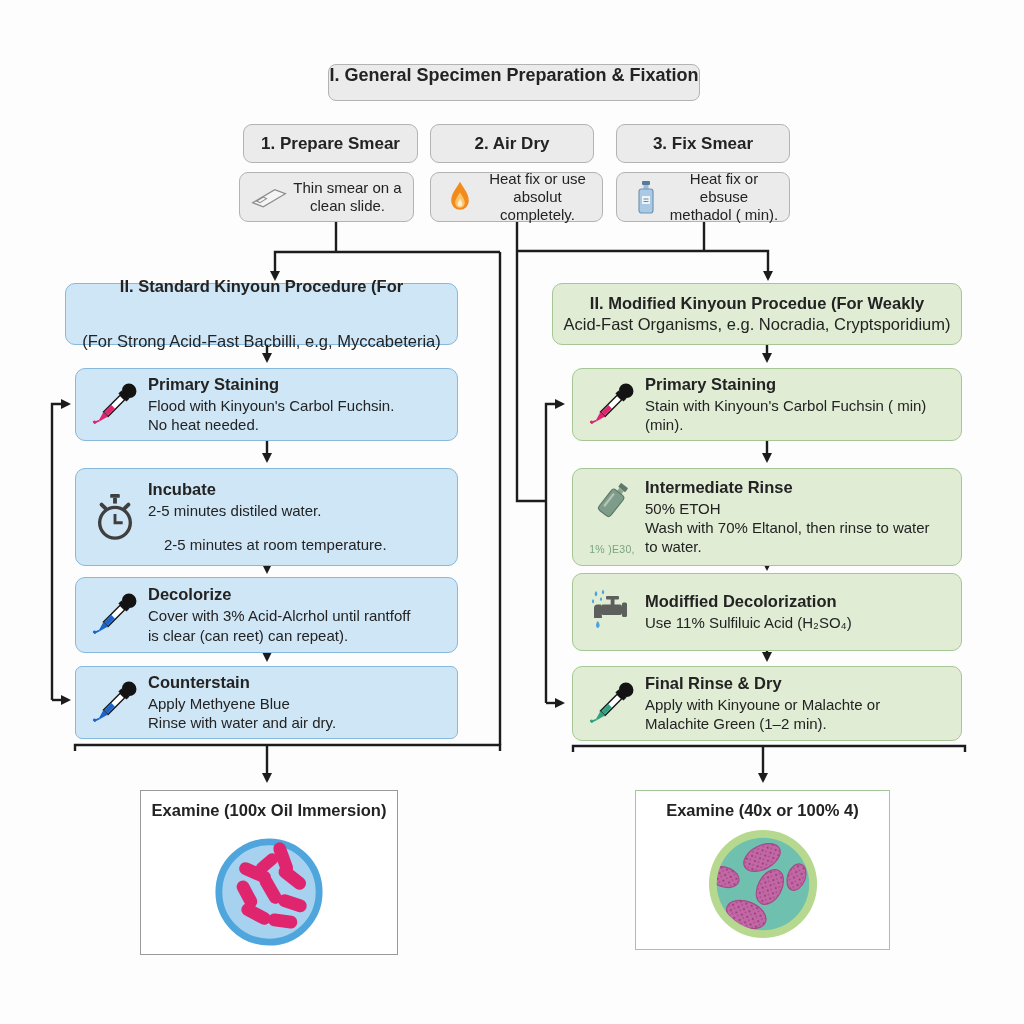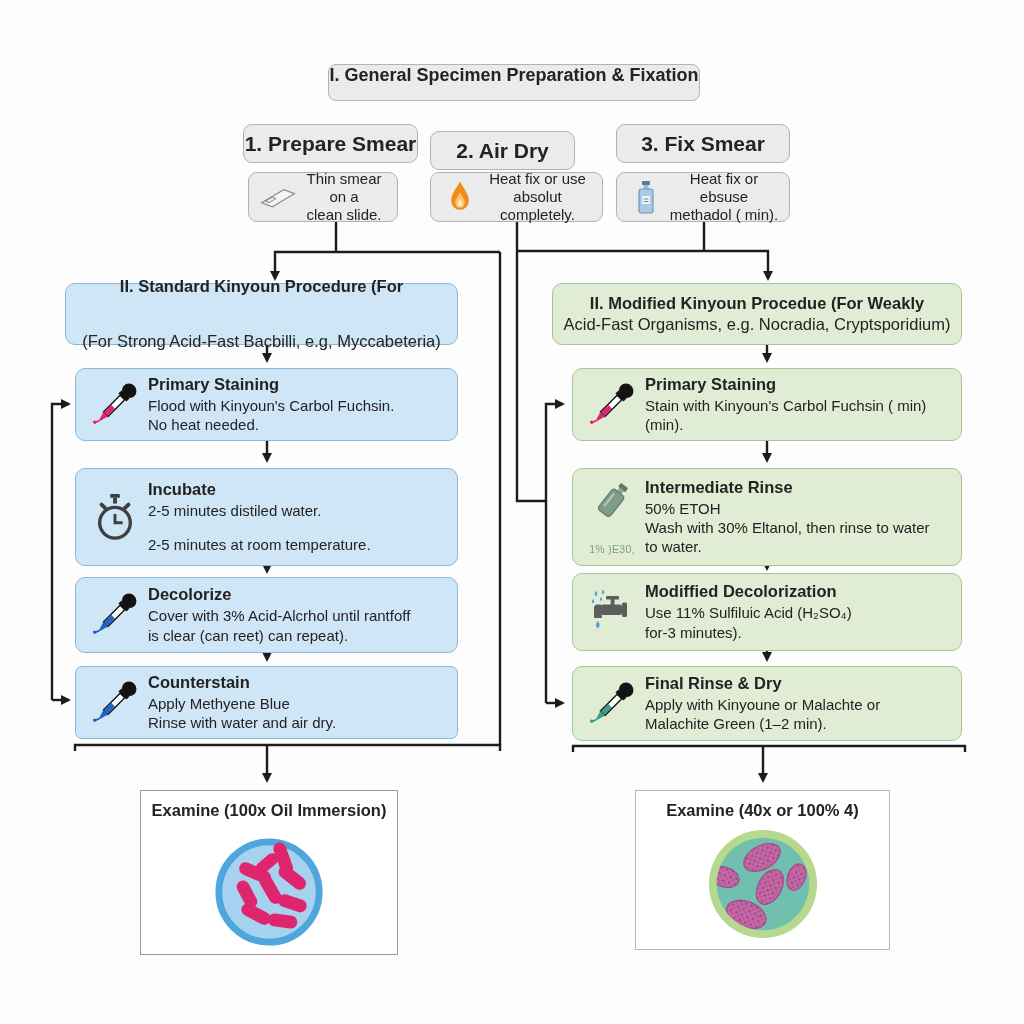--- a/index.html
+++ b/index.html
@@ -6,33 +6,33 @@
   #canvas{position:relative;width:1024px;height:1024px;background:#fdfdfd;overflow:hidden;
           font-family:"Liberation Sans", sans-serif;color:#232323;}
   #connectors{position:absolute;left:0;top:0;width:1024px;height:1024px;pointer-events:none;}
   .box{position:absolute;box-sizing:border-box;border-radius:10px;}
   .gray{background:#ebebeb;border:1.5px solid #b3b3b3;}
   .blue{background:#cfe6f6;border:1.5px solid #85b9dd;}
   .green{background:#e0ecd4;border:1.5px solid #a6c795;}
   .title-box{display:flex;align-items:flex-start;justify-content:center;
              font-size:18px;font-weight:700;border-radius:8px;}
   .step-label{display:flex;align-items:center;justify-content:center;
-              font-size:21px;font-weight:700;border-radius:9px;}
+              font-size:17px;font-weight:700;border-radius:9px;}
   .sub-box{display:flex;align-items:center;border-radius:9px;padding:4px 8px;}
   .sub-box .icon{width:42px;flex:0 0 42px;display:flex;align-items:center;justify-content:center;}
   .sub-box .txt{flex:1;text-align:center;font-size:15px;line-height:1.22;}
   .branch-title{display:flex;flex-direction:column;align-items:center;justify-content:center;
                 text-align:center;font-size:16.5px;line-height:1.3;padding:4px 8px;}
   .branch-title .l1{font-weight:700;}
   .step{display:flex;align-items:center;padding:6px 10px 6px 6px;}
   .step .icon{width:66px;flex:0 0 66px;display:flex;align-items:center;justify-content:center;flex-direction:column;}
   .step .body{flex:1;}
   .step h4{margin:0 0 2px 0;font-size:16.5px;font-weight:700;}
   .step p{margin:0;font-size:15px;line-height:1.28;}
-  .step p.gap{margin-top:14px;}
+  .step p.gap{margin-top:14px;margin-left:16px;}
   .icon-caption{font-size:10.5px;color:#79a57e;margin-top:17px;letter-spacing:.3px;}
   .examine{position:absolute;box-sizing:border-box;background:#ffffff;
            display:flex;flex-direction:column;align-items:center;}
   .examine.ex-left{border:1.5px solid #9a9a9a;}
   .examine.ex-right{border:1.5px solid #a4c698;}
   .examine .ex-title{font-size:16.5px;font-weight:600;margin-top:10px;}
   .examine .micro{margin-top:6px;}
   .rot45{transform:rotate(45deg);}
 </style>
 </head>
@@ -72,28 +72,28 @@
     </g>
   </svg>
 
   <div class="box gray title-box" style="left:328px;top:64px;width:372px;height:37px;">
     <span>I. General Specimen Preparation &amp; Fixation</span>
   </div>
 
   <div class="box gray step-label" style="left:243px;top:124px;width:175px;height:39px;">
     <span>1. Prepare Smear</span>
   </div>
-  <div class="box gray step-label" style="left:430px;top:131px;width:145px;height:39px;">
+  <div class="box gray step-label" style="left:430px;top:124px;width:164px;height:39px;">
     <span>2. Air Dry</span>
   </div>
   <div class="box gray step-label" style="left:616px;top:124px;width:174px;height:39px;">
     <span>3. Fix Smear</span>
   </div>
 
-  <div class="box gray sub-box" style="left:248px;top:172px;width:150px;height:50px;">
+  <div class="box gray sub-box" style="left:239px;top:172px;width:175px;height:50px;">
     <span class="icon">
       <svg width="36" height="24" viewBox="0 0 44 28">
         <polygon points="2,21 29,5 42,10 15,26" fill="#f5f5f5" stroke="#8d8d8d" stroke-width="1.6"></polygon>
         <polygon points="7,19 15,14 19,16 11,21" fill="none" stroke="#8d8d8d" stroke-width="1.3"></polygon>
       </svg>
     </span>
     <span class="txt">
       <span>Thin smear on a</span><br>
       <span>clean slide.</span>
     </span>
@@ -238,21 +238,21 @@
           <rect x="20.8" y="6" width="5.4" height="4" fill="#8aa693"></rect>
           <rect x="16" y="10" width="15" height="26" rx="3.5" fill="#7f9c8b" stroke="#5e7a68" stroke-width="1.2"></rect>
           <path d="M20,14 V30" stroke="#b4c6b6" stroke-width="2.2"></path>
         </g>
       </svg>
       <span class="icon-caption">1% )E30,</span>
     </span>
     <span class="body">
       <h4>Intermediate Rinse</h4>
       <p>50% ETOH</p>
-      <p>Wash with 30% Eltanol, then rinse to water</p>
+      <p>Wash with 70% Eltanol, then rinse to water</p>
       <p>to water.</p>
     </span>
   </div>
 
   <div class="box green step" style="left:572px;top:573px;width:390px;height:78px;">
     <span class="icon">
       <svg width="46" height="46" viewBox="0 0 46 46">
         <g fill="#4aa3e0">
           <path d="M7,2 c1.8,2.2 1.8,4.2 0,5.4 c-1.8,-1.2 -1.8,-3.2 0,-5.4"></path>
           <path d="M14,0.5 c1.6,2 1.6,3.8 0,4.8 c-1.6,-1 -1.6,-2.8 0,-4.8"></path>
@@ -265,21 +265,20 @@
           <rect x="12" y="15.5" width="21" height="10.5" rx="2"></rect>
           <rect x="33" y="13.5" width="5" height="14.5" rx="1.5"></rect>
           <path d="M12,15.5 h-3.5 a3.5,3.5 0 0 0 -3.5,3.5 v10 h8 Z"></path>
         </g>
         <path d="M8.8,32 c2.4,3 2.4,5.8 0,7.2 c-2.4,-1.4 -2.4,-4.2 0,-7.2" fill="#4aa3e0"></path>
       </svg>
     </span>
     <span class="body">
       <h4>Modiffied Decolorization</h4>
       <p>Use 11% Sulfiluic Acid (H₂SO₄)</p>
-      <p>for-3 minutes).</p>
     </span>
   </div>
 
   <div class="box green step" style="left:572px;top:666px;width:390px;height:75px;">
     <span class="icon rot45">
       <svg width="26" height="56" viewBox="0 0 24 64">
         <ellipse cx="12" cy="9" rx="8.5" ry="8" fill="#131313"></ellipse>
         <rect x="5.5" y="15" width="13" height="5" fill="#131313"></rect>
         <rect x="8.3" y="20" width="7.4" height="27" fill="#ffffff" stroke="#131313" stroke-width="1.6"></rect>
         <rect x="9.2" y="35" width="5.6" height="11.2" fill="#33a183"></rect>

